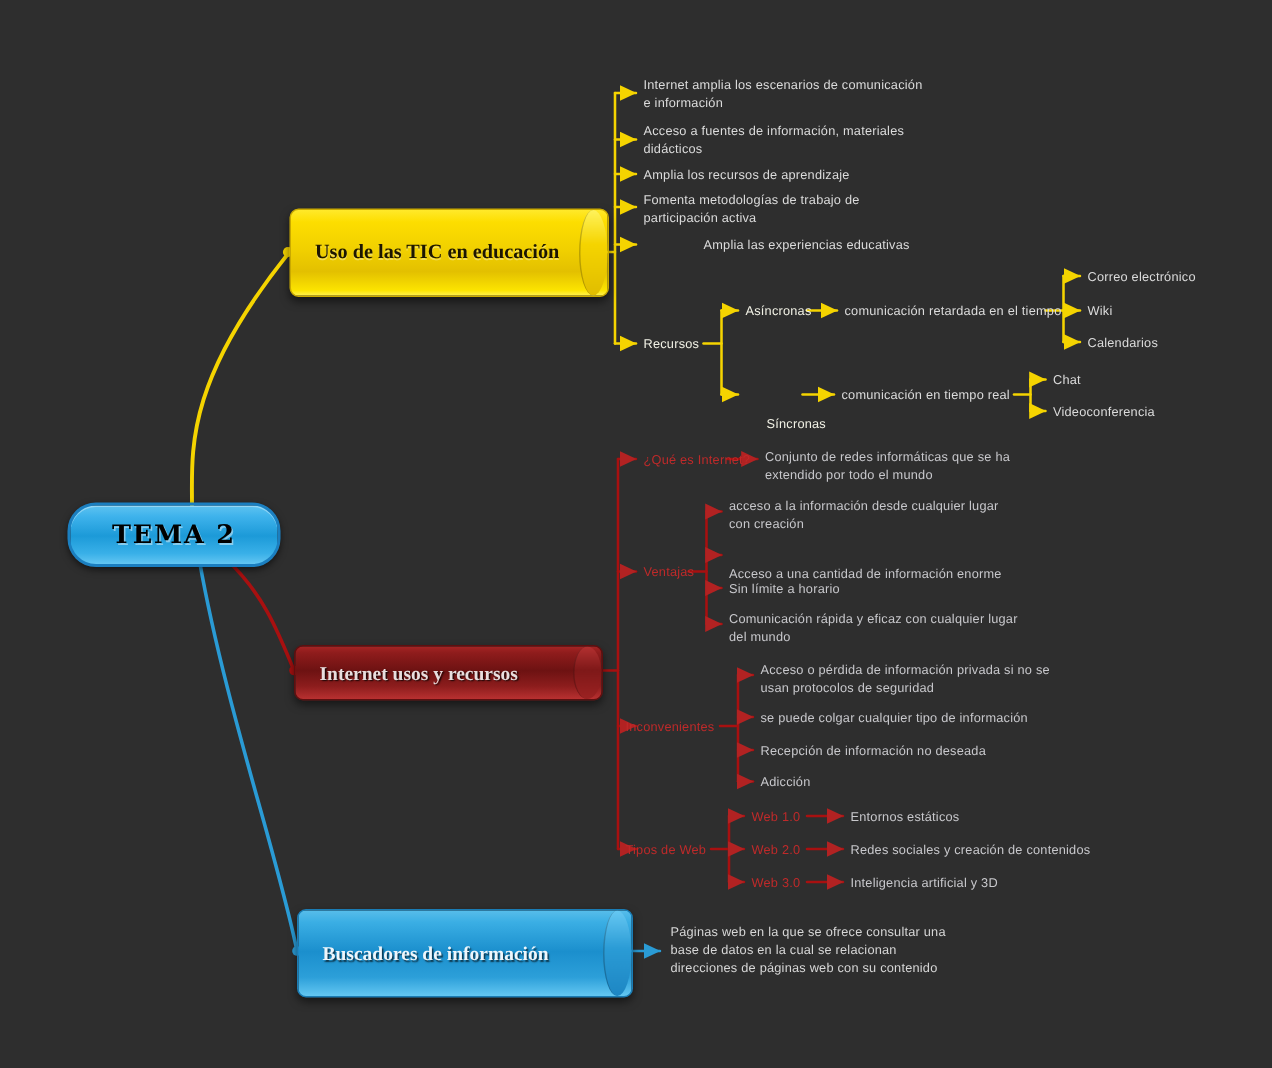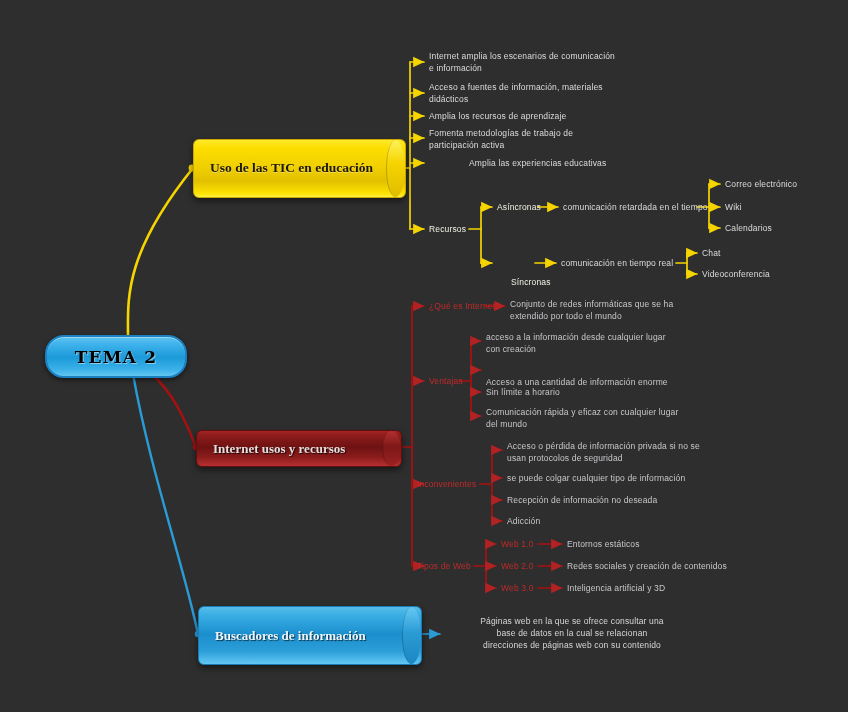--- a/index.html
+++ b/index.html
@@ -298,17 +298,17 @@
   <div class="lbl lbl-r" style="left:507px; top:515px; width:250px;">Adicción</div>
 
   <div class="lbl lbl-rkey" style="left:417px; top:560px;">Tipos de Web</div>
   <div class="lbl lbl-rkey" style="left:501px; top:538px;">Web 1.0</div>
   <div class="lbl lbl-r" style="left:567px; top:538px;">Entornos estáticos</div>
   <div class="lbl lbl-rkey" style="left:501px; top:560px;">Web 2.0</div>
   <div class="lbl lbl-r" style="left:567px; top:560px;">Redes sociales y creación de contenidos</div>
   <div class="lbl lbl-rkey" style="left:501px; top:582px;">Web 3.0</div>
   <div class="lbl lbl-r" style="left:567px; top:582px;">Inteligencia artificial y 3D</div>
 
-  <div class="lbl lbl-b" style="left:447px; top:615px; width:250px;text-align:center;">Páginas web en la que se ofrece consultar una
+  <div class="lbl lbl-b" style="left:447px; top:615px; width:250px;">Páginas web en la que se ofrece consultar una
 base de datos en la cual se relacionan
 direcciones de páginas web con su contenido</div>
 
 </div>
 
 </body></html>

